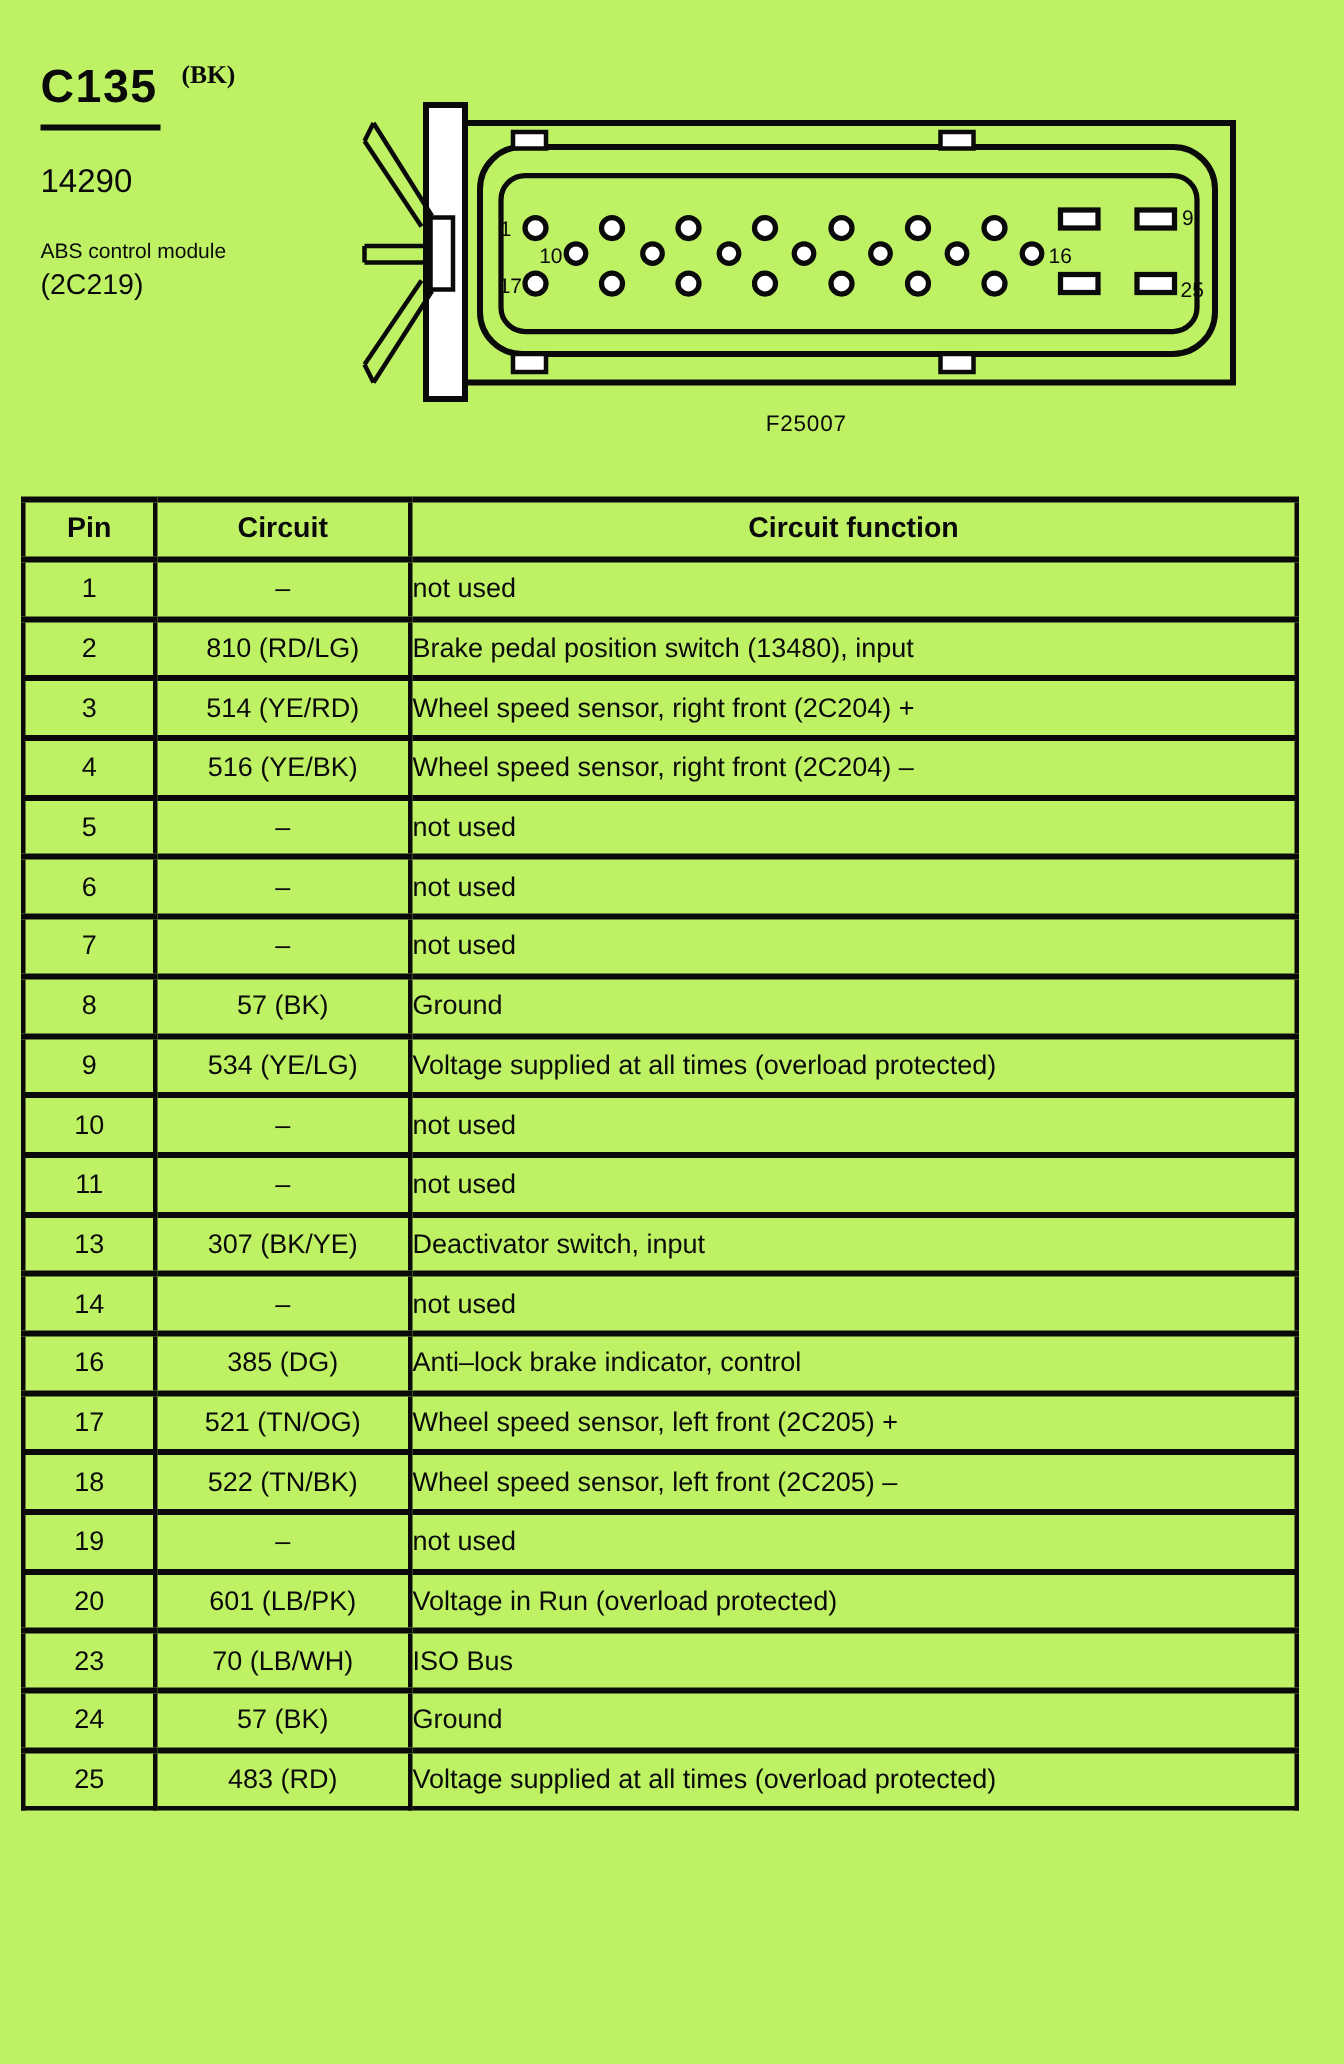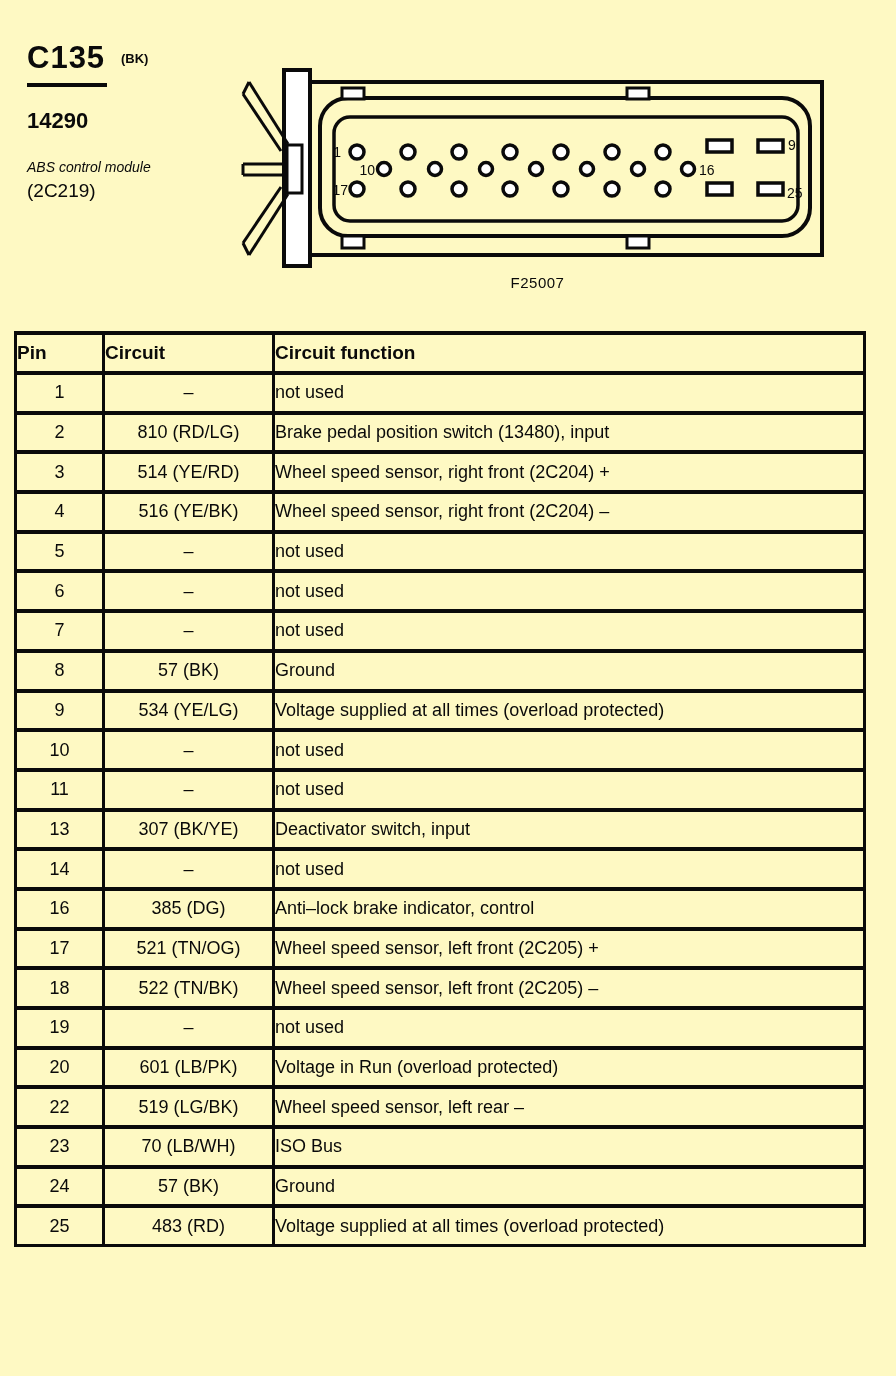--- a/index.html
+++ b/index.html
@@ -1,51 +1,51 @@
 <!DOCTYPE html>
 <html><head>
 <meta charset="utf-8">
 <style>
   html,body { margin:0; padding:0; background:#ffffff; }
   .page {
-    position:relative; width:896px; height:1376px; background:#fef9c3;
+    position:relative; width:896px; height:1376px; background:#bef264;
     color:#0a0a0a; font-family:"Liberation Sans", sans-serif; overflow:hidden;
   }
   
   .connector-id {
     position:absolute; left:27px; top:40px;
     font-size:31px; font-weight:bold; letter-spacing:1px;
     border-bottom:4px solid #0a0a0a; padding:0 2px 7px 0; display:inline-block;
   }
   .connector-color {
-    position:absolute; left:121px; top:51px; font-size:13px; font-weight:bold;
+    position:absolute; left:121px; top:40px; font-size:17px; font-weight:bold;font-family:Liberation Serif, serif;
   }
   .part-number {
-    position:absolute; left:27px; top:108px; font-size:22px; font-weight:bold;
-  }
-  .component-name { position:absolute; left:27px; top:159px; font-size:14px;font-style:italic; }
+    position:absolute; left:27px; top:108px; font-size:22px; font-weight:normal;
+  }
+  .component-name { position:absolute; left:27px; top:159px; font-size:14px; }
   .component-code { position:absolute; left:27px; top:180px; font-size:19px; }
 
   
   .connector-art { position:absolute; left:235px; top:58px; }
   .fig-caption {
     position:absolute; left:455px; top:274px; width:165px; text-align:center;
     font-size:15px; letter-spacing:0.5px;
   }
 
   
   table.pinout {
     position:absolute; left:14px; top:331px; width:852px;
     border-collapse:collapse; table-layout:fixed;
   }
   table.pinout th, table.pinout td {
     border:3px solid #0a0a0a; border-top-width:4px;
     font-size:18px; padding:0; overflow:hidden; white-space:nowrap;
   }
-  table.pinout th { height:36px; font-size:19px; font-weight:bold; text-align:left; }
+  table.pinout th { height:36px; font-size:19px; font-weight:bold; text-align:center; }
   table.pinout td { height:35.7px; }
   td.c-pin { text-align:center; }
   td.c-circuit { text-align:center; }
   td.c-func, th.c-func-h { padding-left:14px; }
   td.c-func { text-align:left; }
   th.c-func-h { text-align:center; }
 </style>
 </head>
 <body>
 
@@ -250,25 +250,20 @@
       <td class="c-func">not used</td>
     </tr>
 
     <tr>
       <td class="c-pin">20</td>
       <td class="c-circuit">601 (LB/PK)</td>
       <td class="c-func">Voltage in Run (overload protected)</td>
     </tr>
 
 
-    <tr>
-      <td class="c-pin">22</td>
-      <td class="c-circuit">519 (LG/BK)</td>
-      <td class="c-func">Wheel speed sensor, left rear –</td>
-    </tr>
 
     <tr>
       <td class="c-pin">23</td>
       <td class="c-circuit">70 (LB/WH)</td>
       <td class="c-func">ISO Bus</td>
     </tr>
 
     <tr>
       <td class="c-pin">24</td>
       <td class="c-circuit">57 (BK)</td>

